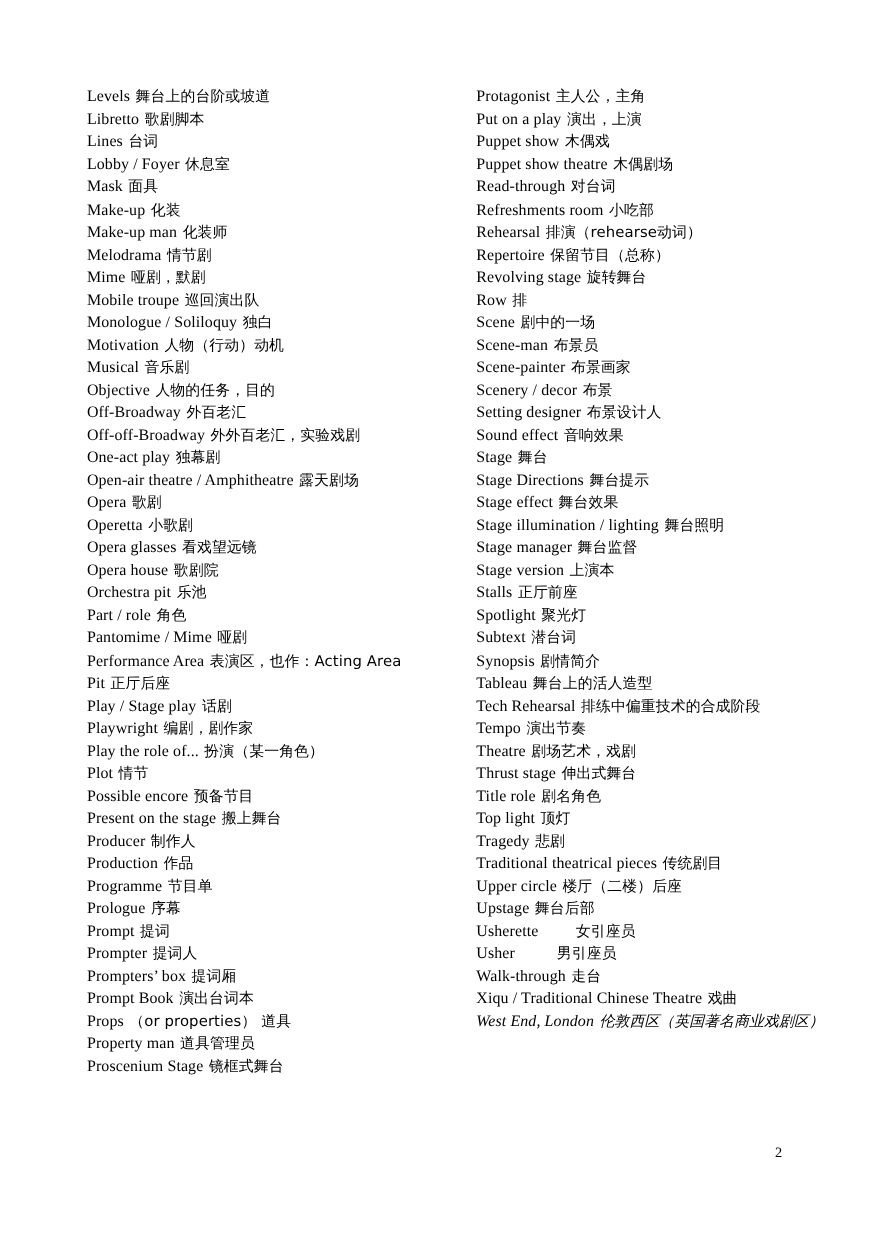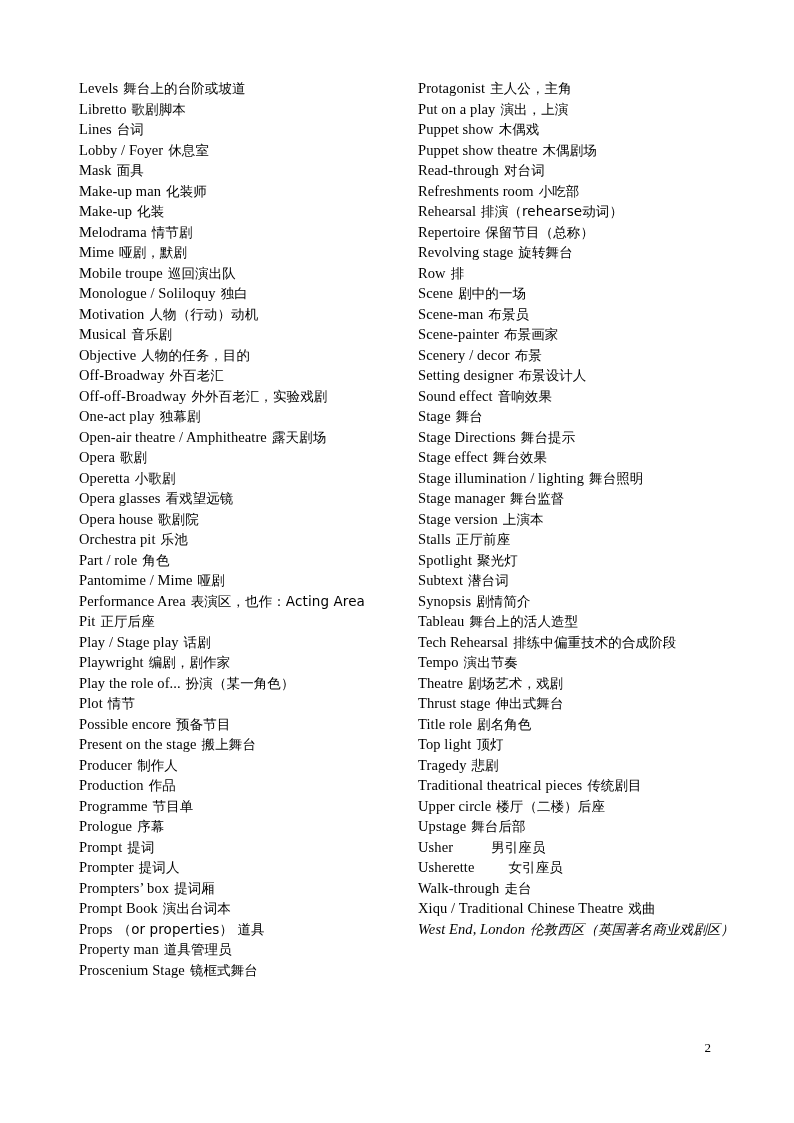--- a/index.html
+++ b/index.html
@@ -29,21 +29,21 @@
     left: 0;
     width: 794px;
   }
 
   .column {
     position: absolute;
     top: 0;
   }
 
   .column-left  { left: 79px;  width: 320px; }
-  .column-right { left: 418px; width: 340px; }
+  .column-right { left: 433px; width: 340px; }
 
   .entry {
     font-size: 14.5px;
     line-height: 20.5px;
     white-space: nowrap;
     letter-spacing: 0.1px;
   }
 
   .entry .term {
     font-family: "Liberation Serif", "DejaVu Serif", serif;
@@ -81,22 +81,22 @@
 <div class="page">
 
   <div class="columns">
 
     <div class="column column-left">
         <div class="entry"><span class="term">Levels</span><span class="gloss">舞台上的台阶或坡道</span></div>
         <div class="entry"><span class="term">Libretto</span><span class="gloss">歌剧脚本</span></div>
         <div class="entry"><span class="term">Lines</span><span class="gloss">台词</span></div>
         <div class="entry"><span class="term">Lobby / Foyer</span><span class="gloss">休息室</span></div>
         <div class="entry"><span class="term">Mask</span><span class="gloss">面具</span></div>
+        <div class="entry"><span class="term">Make-up</span><span class="gloss">化装</span></div>
         <div class="entry"><span class="term">Make-up man</span><span class="gloss">化装师</span></div>
-        <div class="entry"><span class="term">Make-up</span><span class="gloss">化装</span></div>
         <div class="entry"><span class="term">Melodrama</span><span class="gloss">情节剧</span></div>
         <div class="entry"><span class="term">Mime</span><span class="gloss">哑剧，默剧</span></div>
         <div class="entry"><span class="term">Mobile troupe</span><span class="gloss">巡回演出队</span></div>
         <div class="entry"><span class="term">Monologue / Soliloquy</span><span class="gloss">独白</span></div>
         <div class="entry"><span class="term">Motivation</span><span class="gloss">人物（行动）动机</span></div>
         <div class="entry"><span class="term">Musical</span><span class="gloss">音乐剧</span></div>
         <div class="entry"><span class="term">Objective</span><span class="gloss">人物的任务，目的</span></div>
         <div class="entry"><span class="term">Off-Broadway</span><span class="gloss">外百老汇</span></div>
         <div class="entry"><span class="term">Off-off-Broadway</span><span class="gloss">外外百老汇，实验戏剧</span></div>
         <div class="entry"><span class="term">One-act play</span><span class="gloss">独幕剧</span></div>
@@ -160,22 +160,22 @@
         <div class="entry"><span class="term">Tech Rehearsal</span><span class="gloss">排练中偏重技术的合成阶段</span></div>
         <div class="entry"><span class="term">Tempo</span><span class="gloss">演出节奏</span></div>
         <div class="entry"><span class="term">Theatre</span><span class="gloss">剧场艺术，戏剧</span></div>
         <div class="entry"><span class="term">Thrust stage</span><span class="gloss">伸出式舞台</span></div>
         <div class="entry"><span class="term">Title role</span><span class="gloss">剧名角色</span></div>
         <div class="entry"><span class="term">Top light</span><span class="gloss">顶灯</span></div>
         <div class="entry"><span class="term">Tragedy</span><span class="gloss">悲剧</span></div>
         <div class="entry"><span class="term">Traditional theatrical pieces</span><span class="gloss">传统剧目</span></div>
         <div class="entry"><span class="term">Upper circle</span><span class="gloss">楼厅（二楼）后座</span></div>
         <div class="entry"><span class="term">Upstage</span><span class="gloss">舞台后部</span></div>
+        <div class="entry gap-xwide"><span class="term">Usherette</span><span class="gloss">女引座员</span></div>
         <div class="entry gap-wide"><span class="term">Usher</span><span class="gloss">男引座员</span></div>
-        <div class="entry gap-xwide"><span class="term">Usherette</span><span class="gloss">女引座员</span></div>
         <div class="entry"><span class="term">Walk-through</span><span class="gloss">走台</span></div>
         <div class="entry"><span class="term">Xiqu / Traditional Chinese Theatre</span><span class="gloss">戏曲</span></div>
         <div class="entry wrap"><span class="term">West End, London</span><span class="gloss">伦敦西区（英国著名商业戏剧区）</span></div>
       </div>
 
   </div>
 
   <div class="page-number">2</div>
 
 </div>

